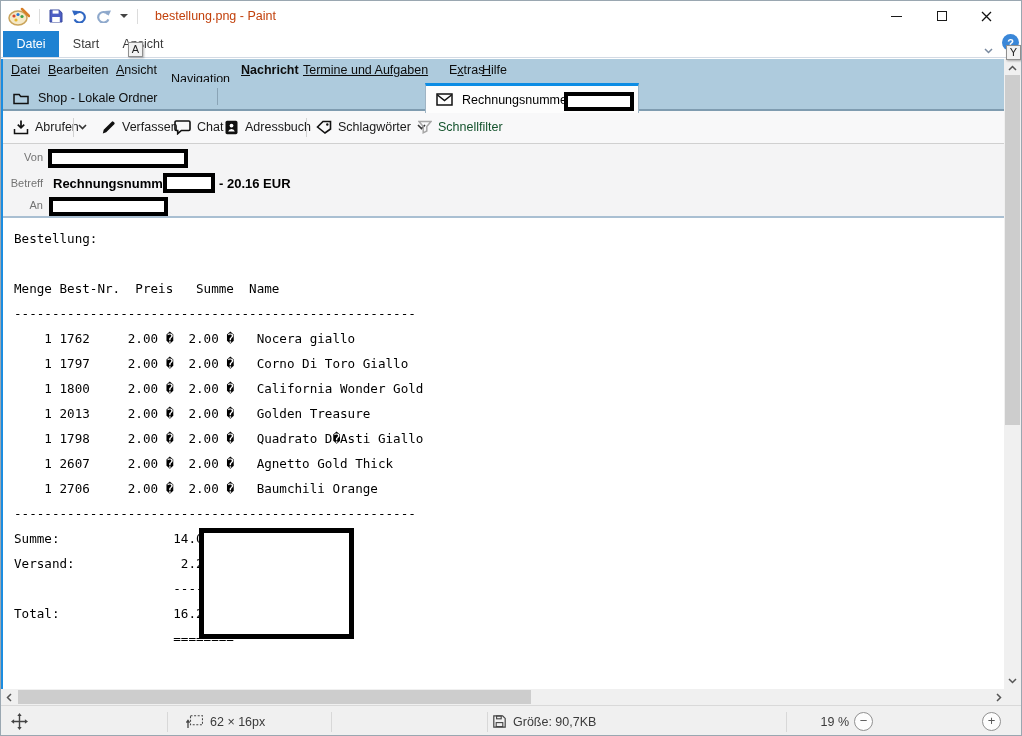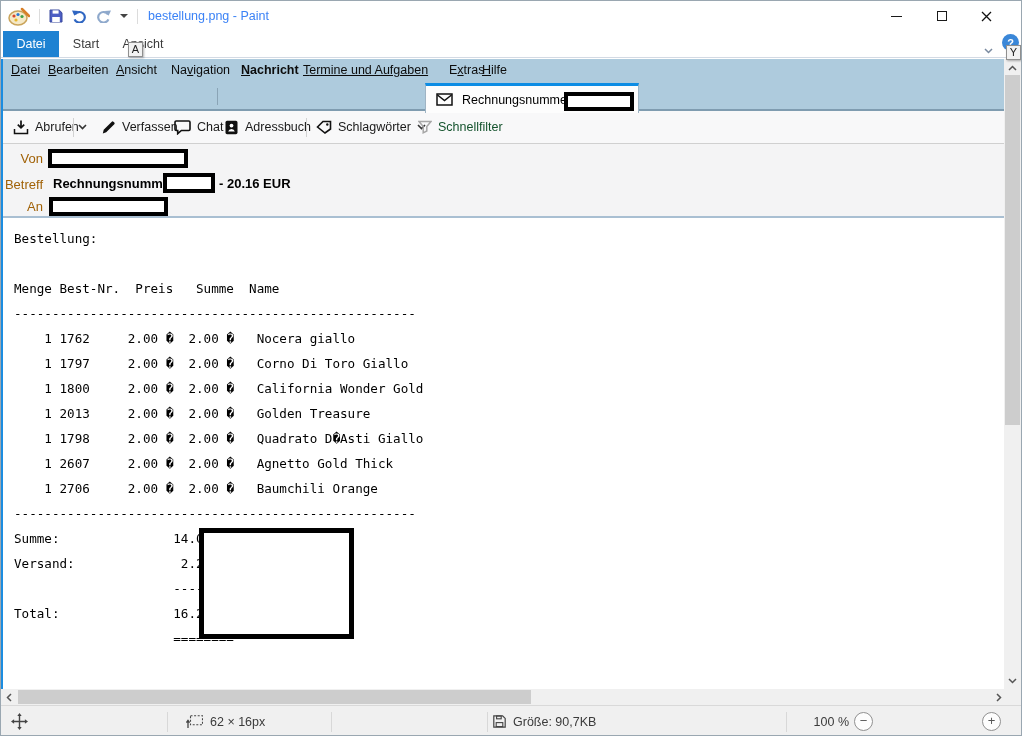--- a/index.html
+++ b/index.html
@@ -4,21 +4,21 @@
 <style>
   *{margin:0;padding:0;box-sizing:border-box}
   html,body{background:#e8e8e8}
   body{font-family:"Liberation Sans",sans-serif;-webkit-font-smoothing:antialiased}
   .app{position:relative;width:1022px;height:736px;background:#fff;border:1px solid #9aa7b1;overflow:hidden}
 
   
   .titlebar{position:absolute;left:0;top:0;width:100%;height:30px;background:#fff;display:flex;align-items:center}
   .qat{display:flex;align-items:center;gap:9px;padding-left:7px}
   .tbar-sep{width:1px;height:15px;background:#dcdcdc}
-  .title-text{font-size:12.5px;color:#3b82f6;margin-left:10px;white-space:nowrap}
+  .title-text{font-size:12.5px;color:#c2410c;margin-left:17px;white-space:nowrap}
   .win-controls{position:absolute;right:12px;top:0;display:flex;height:30px}
   .wbtn{width:45px;height:30px;display:flex;align-items:center;justify-content:center}
   .min-line{width:11px;height:1px;background:#1a1a1a}
   .max-box{width:10px;height:10px;border:1px solid #1a1a1a}
   .chev-tiny{width:0;height:0;border-left:4px solid transparent;border-right:4px solid transparent;border-top:4px solid #444}
 
   
   .ribbonrow{position:absolute;left:0;top:30px;width:100%;height:27px;background:#fff;border-bottom:1px solid #d3dae4}
   .rtab{position:absolute;top:0;height:26px;line-height:26px;text-align:center;font-size:12.5px;color:#3c3c3c;cursor:default}
   .rtab.active{background:#1e82d2;color:#fff}
@@ -40,21 +40,21 @@
   .tb-tab-active{position:absolute;left:424px;top:1px;width:214px;height:30px;background:#fdfdfd;border-top:3px solid #0d8de4;border-left:1px solid #9fb4c4;border-right:1px solid #9fb4c4;z-index:3;display:flex;align-items:center;gap:9px;padding-left:10px;font-size:12.5px}
   .tab-close{margin-left:auto;margin-right:10px;display:flex}
   .redact{background:#fff;border:4px solid #000}
 
   .tb-toolbar{position:absolute;left:0;top:52px;width:100%;height:33px;background:#f8f8f9;border-bottom:1px solid #d0d0d0}
   .tbtn{position:absolute;top:0;height:32px;display:flex;align-items:center;gap:6px;font-size:12.5px;color:#1a1a1a;white-space:nowrap}
   .tbtn.disabled{color:#14532d}
   .tb-tool-sep{position:absolute;top:7px;width:1px;height:19px;background:#d2d2d2}
 
   .tb-headers{position:absolute;left:0;top:85px;width:100%;height:74px;background:#f4f4f5;border-bottom:2px solid #a9bfd2}
-  .hdr-label{position:absolute;left:0;width:42px;text-align:right;font-size:13px;color:#a16207}
+  .hdr-label{position:absolute;left:0;width:42px;text-align:right;font-size:11px;color:#737373}
   .hdr-bold{position:absolute;font-size:13px;font-weight:bold;color:#000;white-space:nowrap}
 
   .tb-body{position:absolute;left:0;top:159px;width:100%;height:471px;background:#fff}
   .email-pre{position:absolute;left:13px;top:8px;font-family:"DejaVu Sans Mono",monospace;font-size:12.6px;line-height:25px;color:#000;white-space:pre}
   .form-redact{position:absolute;left:198px;top:310px;width:155px;height:111px;border:5px solid #000;background:#fff}
 
   
   .vscroll{position:absolute;right:0;top:58px;width:17px;height:630px;background:#f0f0f0}
   .vthumb{position:absolute;left:1px;top:16px;width:15px;height:350px;background:#cdcdcd}
   .hscroll{position:absolute;left:0;top:688px;width:1005px;height:16px;background:#f0f0f0}
@@ -138,28 +138,34 @@
     <div class="keytip" style="right:0;top:14px">Y</div>
   </div>
 
   <div class="canvas">
     <div class="tb-left-border"></div>
 
     <div class="tb-menubar">
         <span class="menu-item" style="left: 10px;"><span class="mn">D</span>atei</span>
         <span class="menu-item" style="left: 47px;"><span class="mn">B</span>earbeiten</span>
         <span class="menu-item" style="left: 115px;"><span class="mn">A</span>nsicht</span>
-        <span class="menu-item" style="left: 170px;">Na<span class="mn">v</span>igation</span>
+        <span class="menu-item" style="left: 170px; margin-top: 9px;">Na<span class="mn">v</span>igation</span>
         <span class="menu-item" style="left: 240px; font-weight: bold;"><span class="mn">N</span>achricht</span>
         <span class="menu-item" style="left: 302px; text-decoration: underline;"><span class="mn">T</span>ermine und Aufgaben</span>
         <span class="menu-item" style="left: 448px;">E<span class="mn">x</span>tras</span>
         <span class="menu-item" style="left: 481px;"><span class="mn">H</span>ilfe</span>
       </div>
 
     <div class="tb-tabbar">
+      <div class="tb-tab" style="left:12px;width:200px">
+        <svg width="16" height="13" viewBox="0 0 16 13">
+            <path d="M1 11.5 V2.5 H6.2 L7.8 4.6 H15 V11.5 Z" fill="none" stroke="#111" stroke-width="1.5"></path>
+          </svg>
+        <span>Shop - Lokale Ordner</span>
+      </div>
       <div class="tb-tab-sep" style="left:216px"></div>
       <div class="tb-tab-active">
         <svg width="17" height="13" viewBox="0 0 17 13">
           <rect x="1" y="1" width="15" height="11" fill="none" stroke="#111" stroke-width="1.5"></rect>
           <path d="M1.5 2 L8.5 7.6 L15.5 2" fill="none" stroke="#111" stroke-width="1.5"></path>
         </svg>
         <span>Rechnungsnummer:</span>
         <span class="redact" style="position:absolute;left:138px;top:6px;width:70px;height:19px"></span>
       </div>
     </div>
@@ -310,21 +316,21 @@
     <div class="sb-item" style="left:492px">
       <svg width="13" height="13" viewBox="0 0 13 13">
         <path d="M0.8 0.8 H9.6 L12.2 3.4 V12.2 H0.8 Z" fill="none" stroke="#444" stroke-width="1.2"></path>
         <rect x="3.2" y="7.6" width="6.6" height="4" fill="none" stroke="#444" stroke-width="1.1"></rect>
         <rect x="3.6" y="1" width="4.6" height="2.8" fill="none" stroke="#444" stroke-width="1.1"></rect>
       </svg>
       <span>Größe: 90,7KB</span>
     </div>
     <div class="sb-sep" style="left:785px"></div>
     <div class="sb-item" style="left:800px;width:48px;justify-content:flex-end">
-      <span>100 %</span>
+      <span>19 %</span>
     </div>
     <div class="zoombtn" style="left:853px">−</div>
 
     <div class="zoombtn" style="left:981px">+</div>
 
   </div>
 
 </div>
 
 </body></html>

